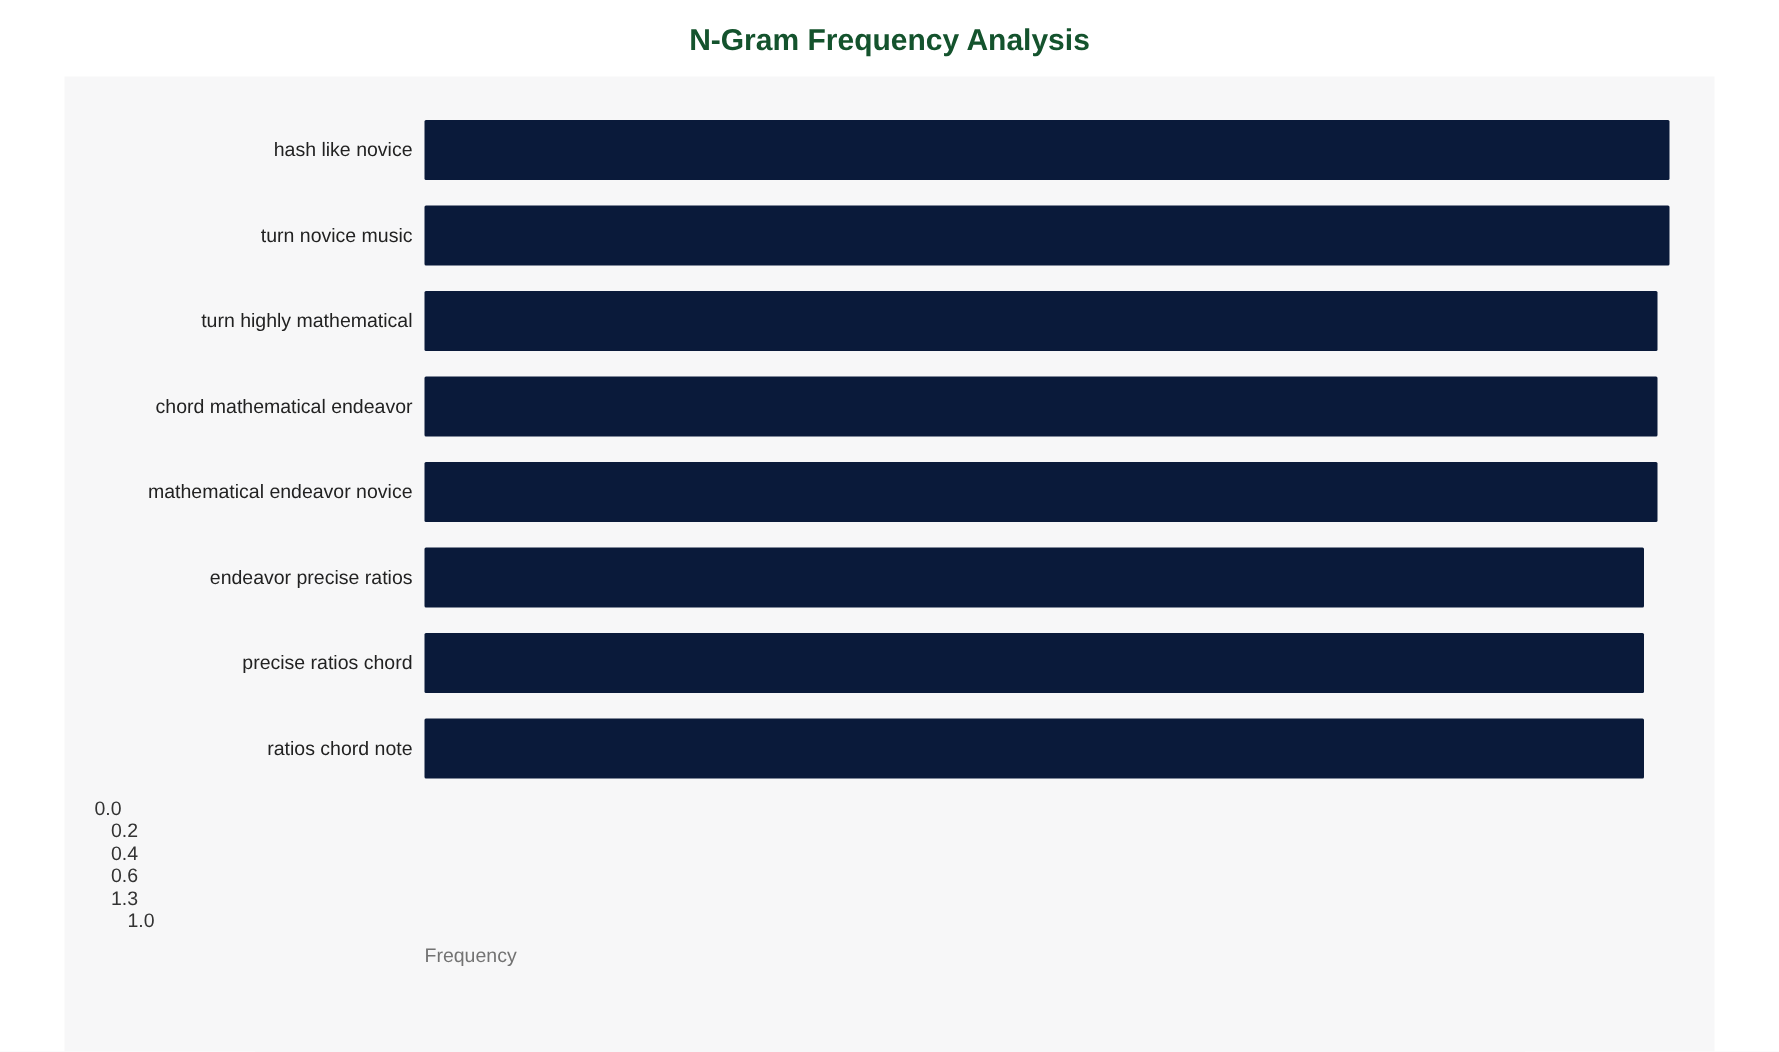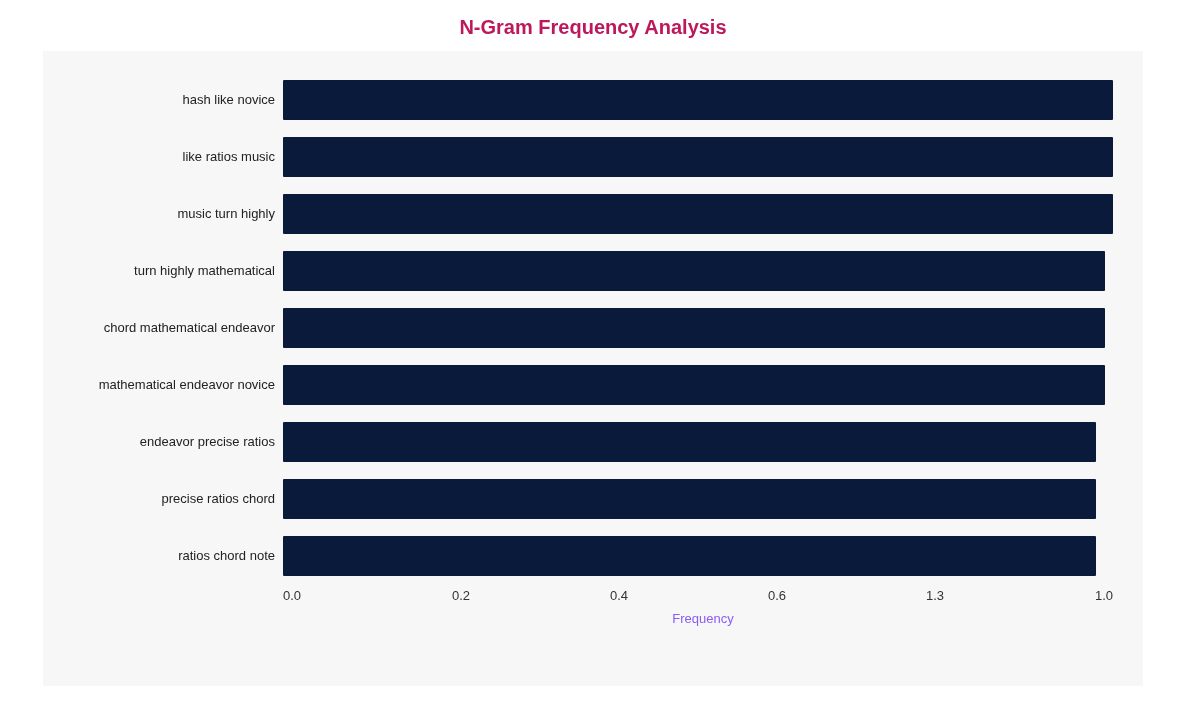--- a/index.html
+++ b/index.html
@@ -12,21 +12,21 @@
       flex-direction: column;
       align-items: center;
       justify-content: flex-start;
       padding: 16px 0 0 0;
     }
     .chart-title {
       font-size: 20px;
       font-weight: bold;
       text-align: center;
       margin-bottom: 12px;
-      color: #be185d;
+      color: #14532d;
     }
     .chart-container {
       background: #f7f7f8;
       width: 1100px;
       padding: 20px 20px 60px 20px;
       position: relative;
     }
     .bars-area {
       display: flex;
       flex-direction: column;
@@ -49,59 +49,55 @@
       font-size: 13px;
       color: #222;
       white-space: nowrap;
     }
     .bar {
       height: 40px;
       background: #0a1a3a;
       border-radius: 1px;
     }
     .x-axis {
-      margin-left: 220px;
       margin-right: 10px;
       display: flex;
       justify-content: space-between;
       margin-top: 4px;
       padding: 0 0px;
+      flex-direction: column;
     }
     .x-tick {
       font-size: 13px;
       color: #333;
       text-align: center;
       width: 40px;
     }
     .x-tick:first-child { text-align: left; }
     .x-tick:last-child { text-align: right; }
     .x-label {
-      text-align: center;
+      text-align: left;
       font-size: 13px;
-      color: #8b5cf6;
+      color: #737373;
       margin-top: 8px;
       margin-left: 220px;
     }
   </style>
 </head>
 <body>
 
 <div class="chart-title">N-Gram Frequency Analysis</div>
 <div class="chart-container">
   <div class="bars-area" id="bars-area">
   <div class="bar-row">
         <span class="bar-label">hash like novice</span>
         <div class="bar" style="width: 100%; background: rgb(10, 26, 58);"></div>
       </div>
       <div class="bar-row">
-        <span class="bar-label">like ratios music</span>
-        <div class="bar" style="width: 100%; background: rgb(10, 26, 58);"></div>
-      </div>
-      <div class="bar-row">
-        <span class="bar-label">music turn highly</span>
+        <span class="bar-label">turn novice music</span>
         <div class="bar" style="width: 100%; background: rgb(10, 26, 58);"></div>
       </div>
       <div class="bar-row">
         <span class="bar-label">turn highly mathematical</span>
         <div class="bar" style="width: 99%; background: rgb(10, 26, 58);"></div>
       </div>
       <div class="bar-row">
         <span class="bar-label">chord mathematical endeavor</span>
         <div class="bar" style="width: 99%; background: rgb(10, 26, 58);"></div>
       </div>

